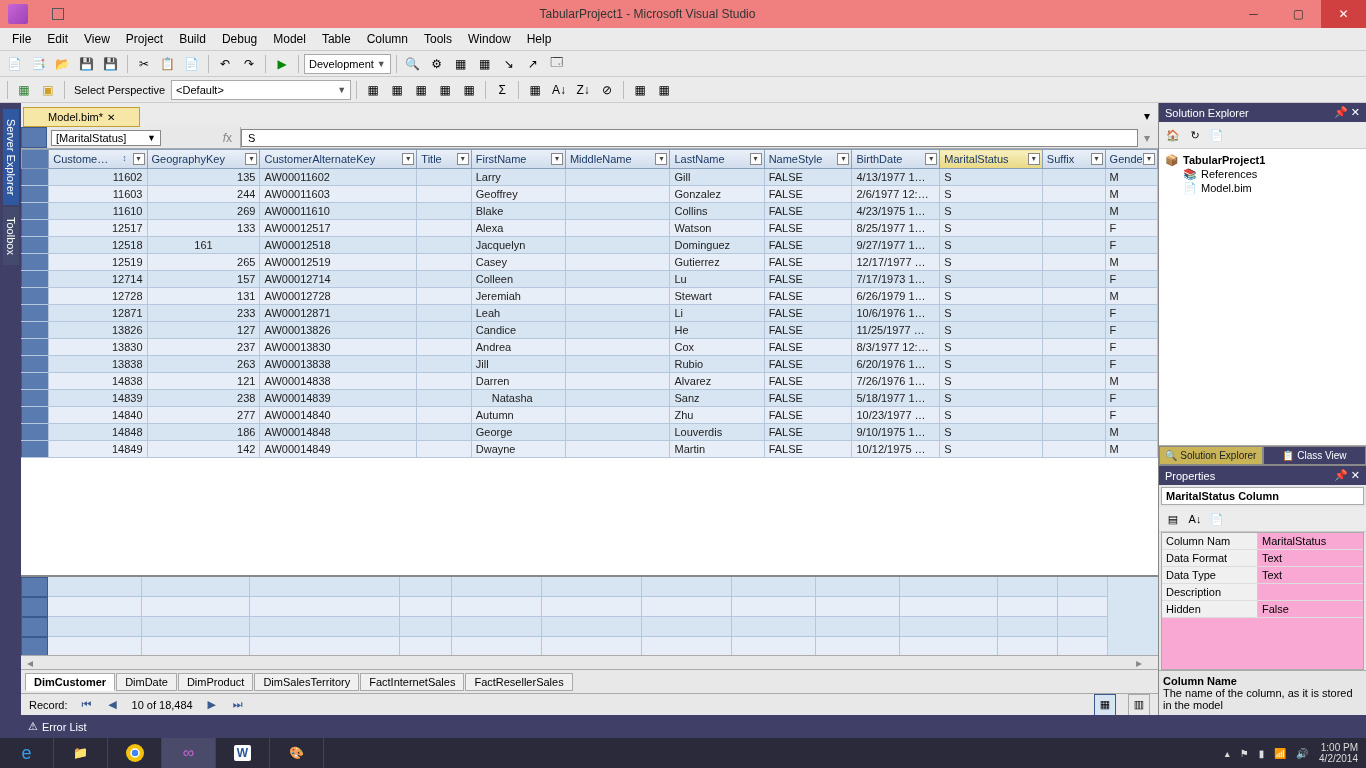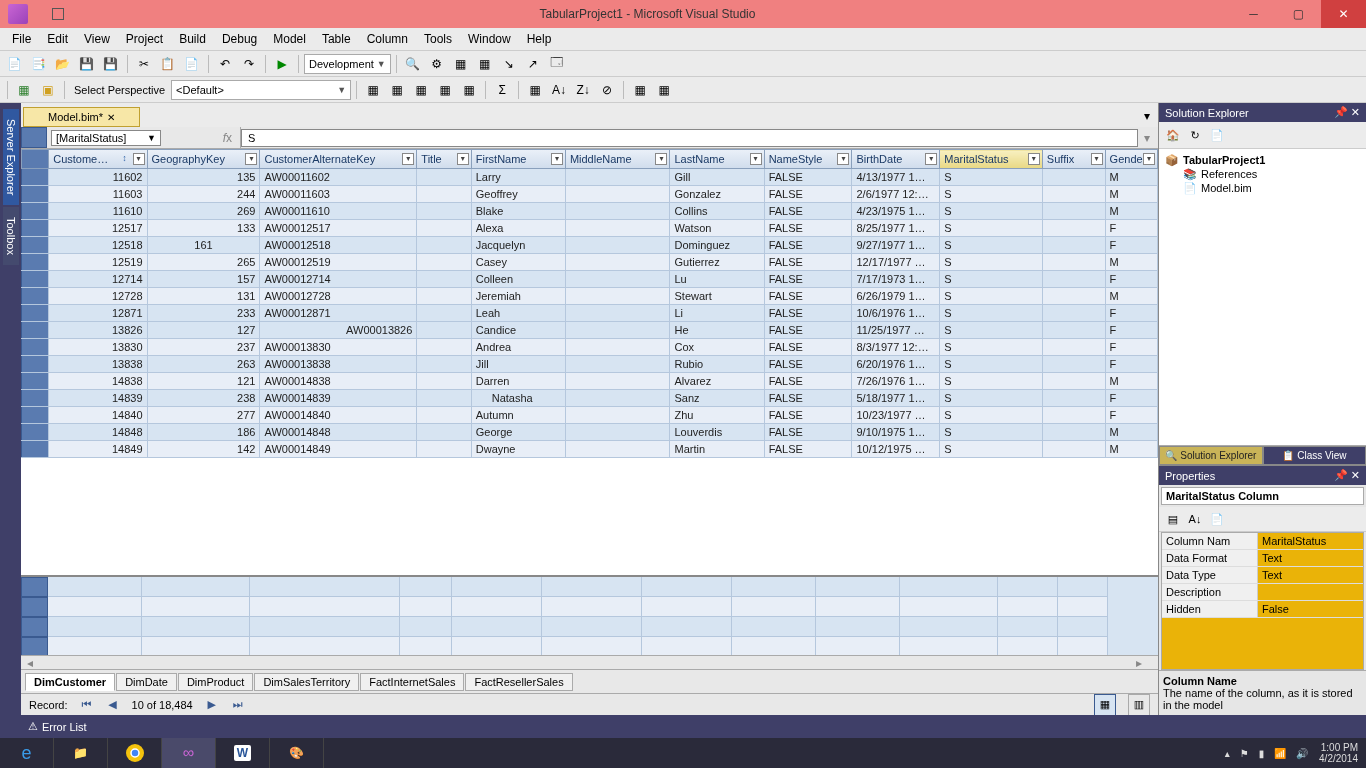--- a/index.html
+++ b/index.html
@@ -86,21 +86,21 @@
 .tree-child { padding-left: 20px; }
 .tree-icon { width: 14px; height: 12px; display: inline-block; }
 
 .tabs-bottom { display: flex; background: #e6e6e6; border-top: 1px solid #aaa; }
 .tabs-bottom .tb { flex: 1; padding: 3px 4px; font-size: 10px; text-align: center; border: 1px solid #888; }
 .tabs-bottom .tb.active { background: #c9b458; color: #222; }
 .tabs-bottom .tb.cv { background: #3f3f68; color: #fff; }
 
 .props { background: #e6e6e6; border-top: 1px solid #888; height: 250px; display: flex; flex-direction: column; }
 .props .obj { background: #fff; margin: 2px; border: 1px solid #aaa; padding: 2px 4px; font-size: 11px; font-weight: bold; }
-.props-grid { flex: 1; background: #eab308; margin: 0 2px; overflow: auto; border: 1px solid #aaa; }
+.props-grid { flex: 1; background: #f9a8d4; margin: 0 2px; overflow: auto; border: 1px solid #aaa; }
 .prop-row { display: flex; font-size: 11px; border-bottom: 1px solid #ddd; }
 .prop-row .pn { width: 96px; padding: 2px 4px; background: #f0f0f0; border-right: 1px solid #ccc; }
 .prop-row .pv { flex: 1; padding: 2px 4px; }
 .prop-desc { padding: 4px; font-size: 11px; background: #e6e6e6; border-top: 1px solid #aaa; }
 .prop-desc .pdt { font-weight: bold; }
 
 
 .errorlist { height: 23px; background: #3f3f68; color: #fff; display: flex; align-items: center; font-size: 11px; }
 .errorlist .el-tab { background: #3f3f68; padding: 3px 8px; display: flex; align-items: center; gap: 4px; margin-left: 20px; }
 
@@ -381,21 +381,21 @@
             <div class="cell" style="width: 84px; min-width: 84px;">FALSE</div>
             <div class="cell" style="width: 84px; min-width: 84px;">10/6/1976 1…</div>
             <div class="cell" style="width: 98px; min-width: 98px;">S</div>
             <div class="cell" style="width: 60px; min-width: 60px;"></div>
             <div class="cell" style="width: 50px; min-width: 50px;">F</div>
           </div>
           <div class="grid-row even">
             <div class="cell row-selector"></div>
             <div class="cell num" style="width: 94px; min-width: 94px;">13826</div>
             <div class="cell num" style="width: 108px; min-width: 108px;">127</div>
-            <div class="cell" style="width: 150px; min-width: 150px; text-align: right;">AW00013826</div>
+            <div class="cell" style="width: 150px; min-width: 150px;">AW00013826</div>
             <div class="cell" style="width: 52px; min-width: 52px;"></div>
             <div class="cell" style="width: 90px; min-width: 90px;">Candice</div>
             <div class="cell" style="width: 100px; min-width: 100px;"></div>
             <div class="cell" style="width: 90px; min-width: 90px;">He</div>
             <div class="cell" style="width: 84px; min-width: 84px;">FALSE</div>
             <div class="cell" style="width: 84px; min-width: 84px;">11/25/1977 …</div>
             <div class="cell" style="width: 98px; min-width: 98px;">S</div>
             <div class="cell" style="width: 60px; min-width: 60px;"></div>
             <div class="cell" style="width: 50px; min-width: 50px;">F</div>
           </div>

